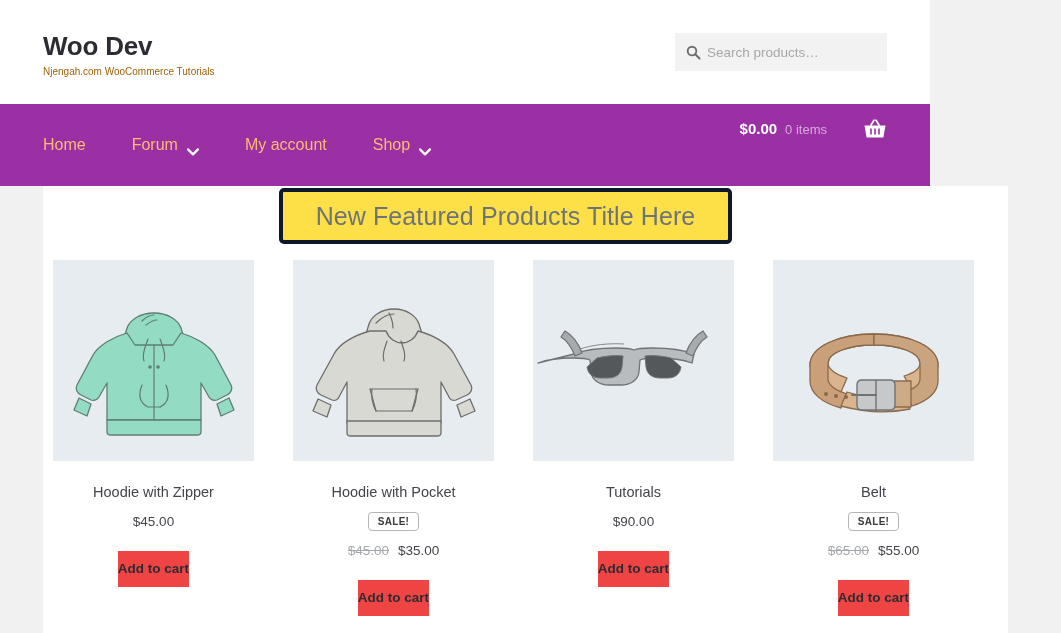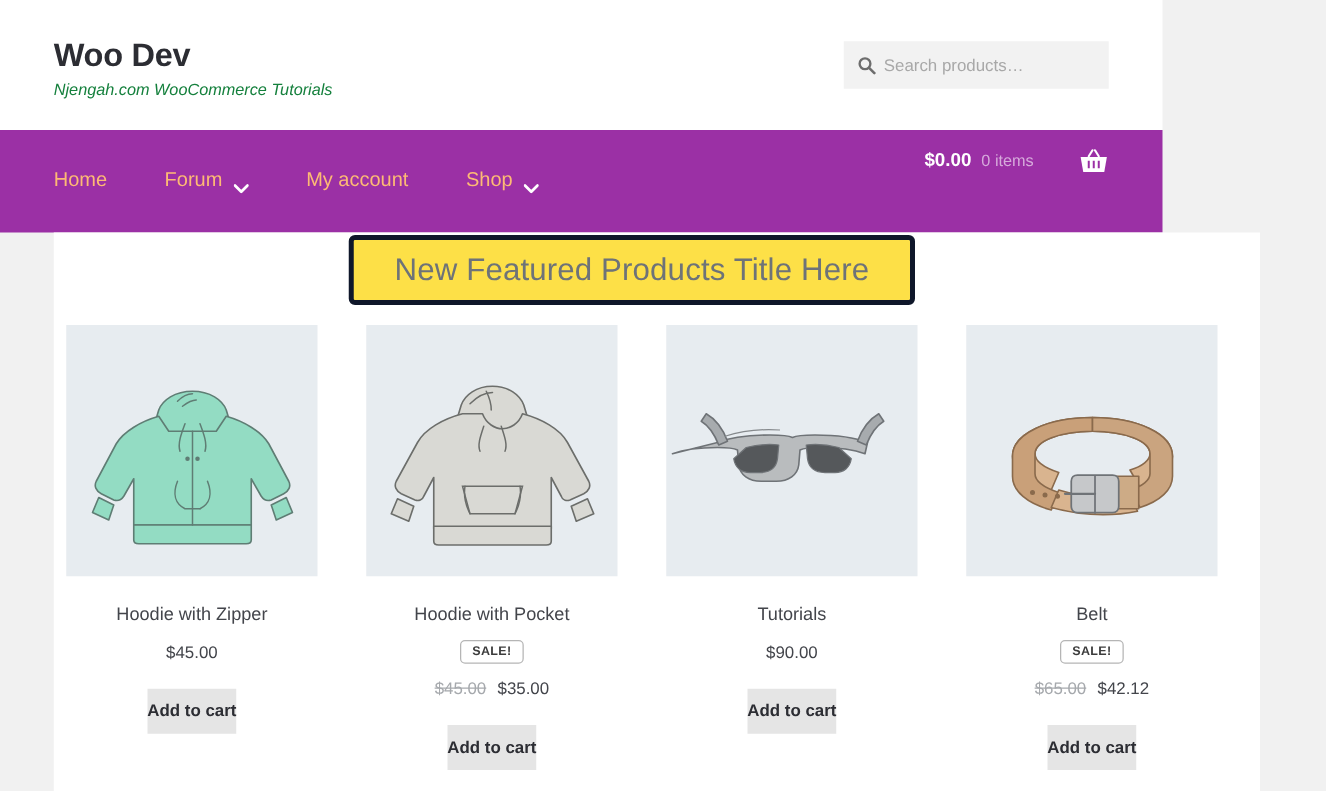--- a/index.html
+++ b/index.html
@@ -28,25 +28,24 @@
   .branding { display: flex; flex-direction: column; gap: 5px; padding-top: 6px; }
   .site-title {
     font-size: 26px;
     font-weight: bold;
     color: #2c2d33;
     letter-spacing: -0.2px;
     line-height: 1.1;
     margin: 0;
   }
   .site-tagline {
-    font-size: 13px;
-    color: #15803d;
+    font-size: 10px;
+    color: #a16207;
     line-height: 1.2;
     margin: 0;
-    font-style: italic;
   }
 
   .search-form {
     position: relative;
     width: 212px;
     height: 38px;
     background: #f2f2f2;
     display: flex;
     align-items: center;
     padding: 0 10px;
@@ -237,21 +236,21 @@
     color: #6d6f74;
   }
   .price-row.single { margin-top: 13px; }
   .price-old {
     text-decoration: line-through;
     color: #a6a9ad;
   }
   .price-now { color: #43454b; }
   .add-to-cart {
     margin-top: 22px;
-    background: #e5e5e5;
+    background: #ef4444;
     border: none;
     border-radius: 0;
     color: #2c2d33;
     font-family: "Liberation Sans", sans-serif;
     font-size: 13.5px;
     font-weight: bold;
     padding: 11px 0;
     cursor: pointer;
     line-height: 1;
   }
@@ -429,20 +428,20 @@
               <circle cx="52" cy="133" r="2"></circle>
               <circle cx="62" cy="135" r="2"></circle>
               <circle cx="72" cy="136" r="2"></circle>
             </g>
           </svg>
         </div>
         <div class="product-title">Belt</div>
         <span class="sale-badge">SALE!</span>
         <div class="price-row">
           <span class="price-old">$65.00</span>
-          <span class="price-now">$42.12</span>
+          <span class="price-now">$55.00</span>
         </div>
         <button class="add-to-cart">Add to cart</button>
       </div>
 
     </div>
   </main>
 </div>
 
 </body></html>

